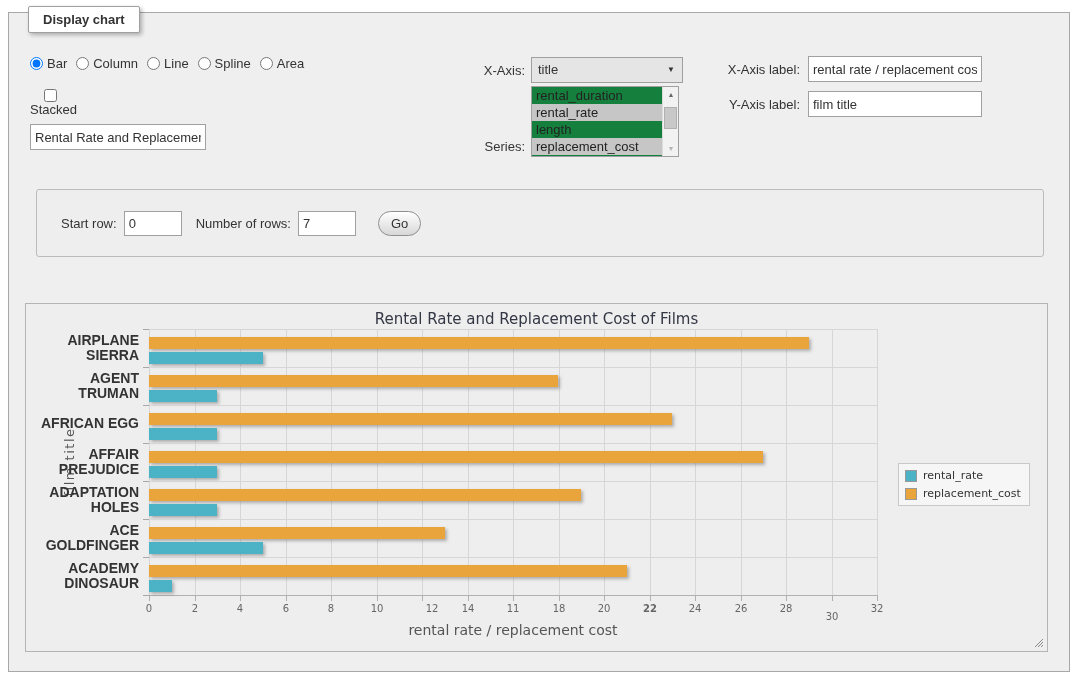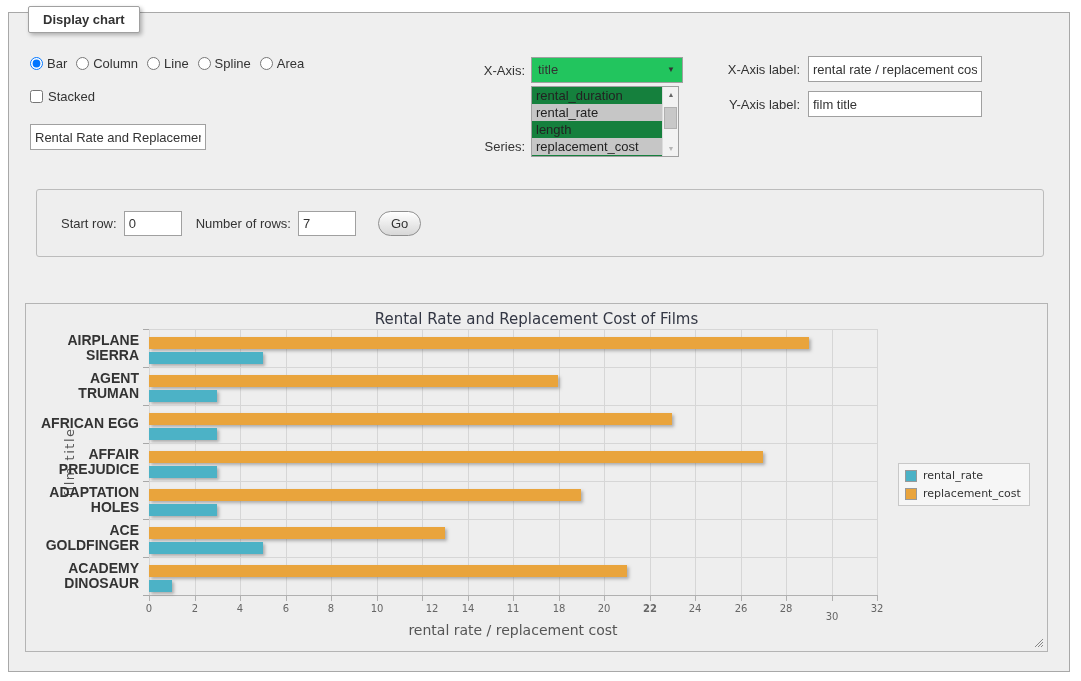--- a/index.html
+++ b/index.html
@@ -13,29 +13,29 @@
                 border-radius:2px; padding:5px 14px; font-size:13px; font-weight:bold; color:#333;
                 box-shadow:2px 2px 4px rgba(0,0,0,0.28); z-index:5; }
 
   label, .lbl { font-size:13px; color:#333; }
 
   
   .type-row { position:absolute; left:30px; top:56px; display:flex; align-items:center; }
   .type-opt { display:flex; align-items:center; margin-right:9px; }
   .type-opt input { margin-right:4px; }
 
-  .stacked-row { position:absolute; left:30px; top:89px; display:flex; align-items:center; }
+  .stacked-row { position:absolute; left:30px; top:89px; display:flex; align-items:center;flex-direction:column; }
   .stacked-row input { margin-right:5px; }
 
   input[type=text] { border:1px solid #a0a0a0; background:#fff; color:#333; font-size:13px;
                      font-family:"Liberation Sans", sans-serif; padding:0 4px; }
   .title-input { position:absolute; left:30px; top:124px; width:176px; height:26px; }
 
   .xaxis-lbl   { position:absolute; left:430px; top:63px;  width:95px;  text-align:right; }
-  .fake-select { position:absolute; left:531px; top:57px; width:152px; height:26px; background:#22c55e;
+  .fake-select { position:absolute; left:531px; top:57px; width:152px; height:26px; background:#e5e5e5;
                  border:1px solid #a0a0a0; font-size:13px; color:#333; line-height:24px;
                  padding-left:6px; cursor:default; }
   .fake-select .arrow { position:absolute; right:7px; top:0; font-size:8px; line-height:24px; color:#333; }
 
   .series-lbl { position:absolute; left:430px; top:139px; width:95px; text-align:right; }
   .listbox { position:absolute; left:531px; top:86px; width:148px; height:71px; background:#15803d;
              border:1px solid #a0a0a0; overflow:hidden; }
   .lb-items { position:absolute; left:0; top:0; right:16px; }
   .lb-item { height:17px; line-height:17px; font-size:13px; color:#222; padding-left:4px; white-space:nowrap; }
   .lb-item.selected { background:#c6c6c6; }

